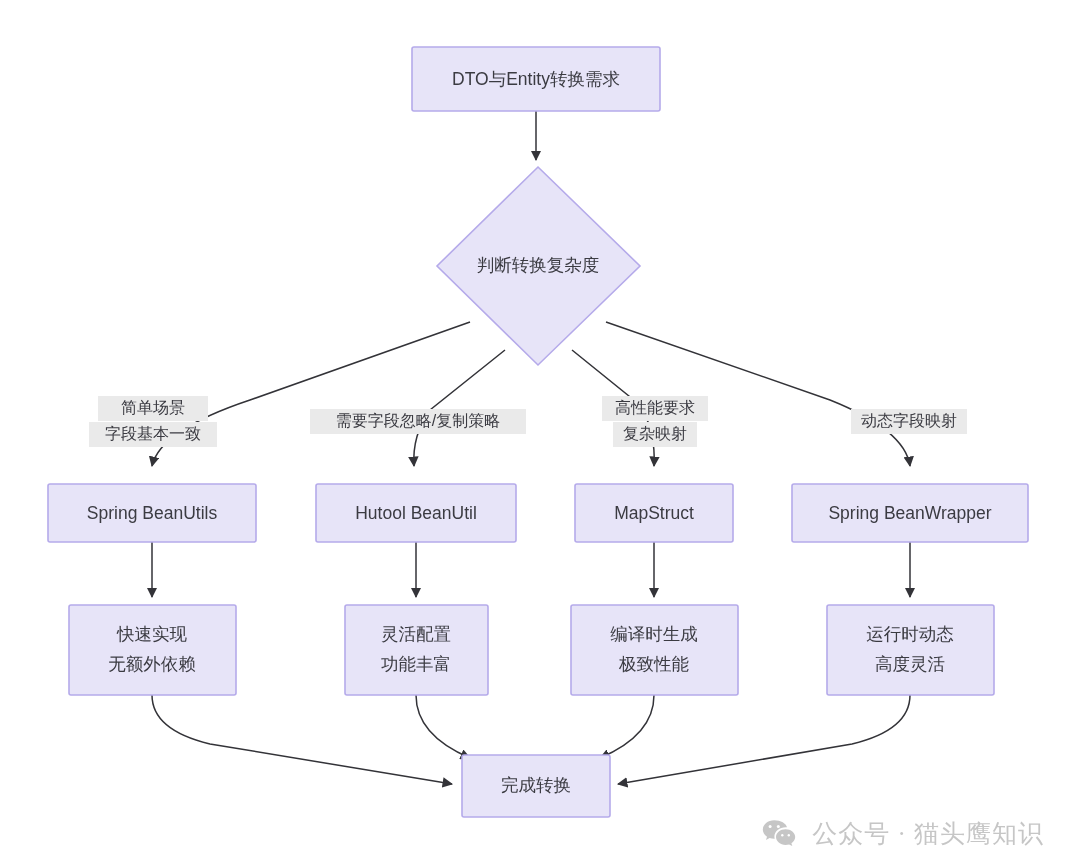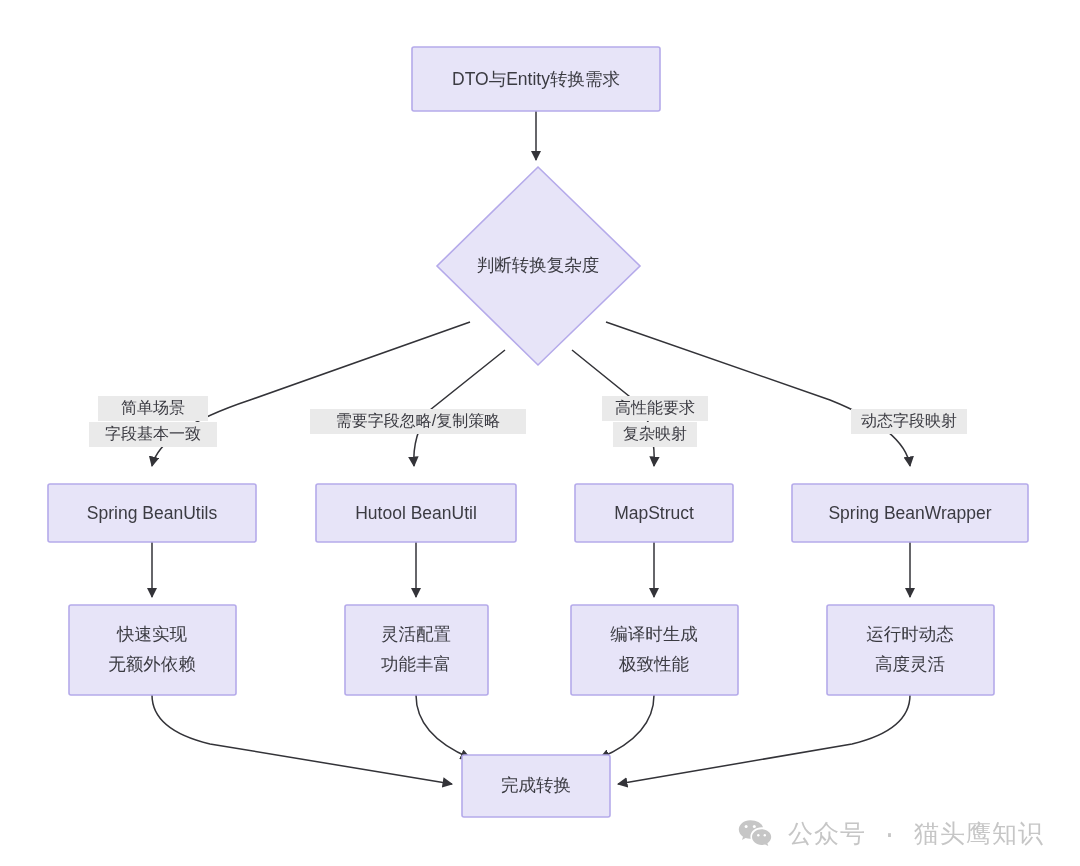--- a/index.html
+++ b/index.html
@@ -52,21 +52,21 @@
   .watermark {
     position: absolute;
     right: 36px;
     bottom: 16px;
     display: flex;
     align-items: center;
     gap: 16px;
     color: #c6c6c6;
     font-size: 25px;
     letter-spacing: 1px;
-    font-family: Liberation Mono, monospace;
+    font-family: Liberation Serif, serif;
     user-select: none;
   }
   .watermark svg { display: block; }
 </style>
 </head>
 <body>
 
 <svg id="flow" viewBox="0 0 1080 866">
   <defs>
     <marker id="arrow" viewBox="0 0 10 10" refX="9" refY="5" markerWidth="7" markerHeight="7" orient="auto-start-reverse">

